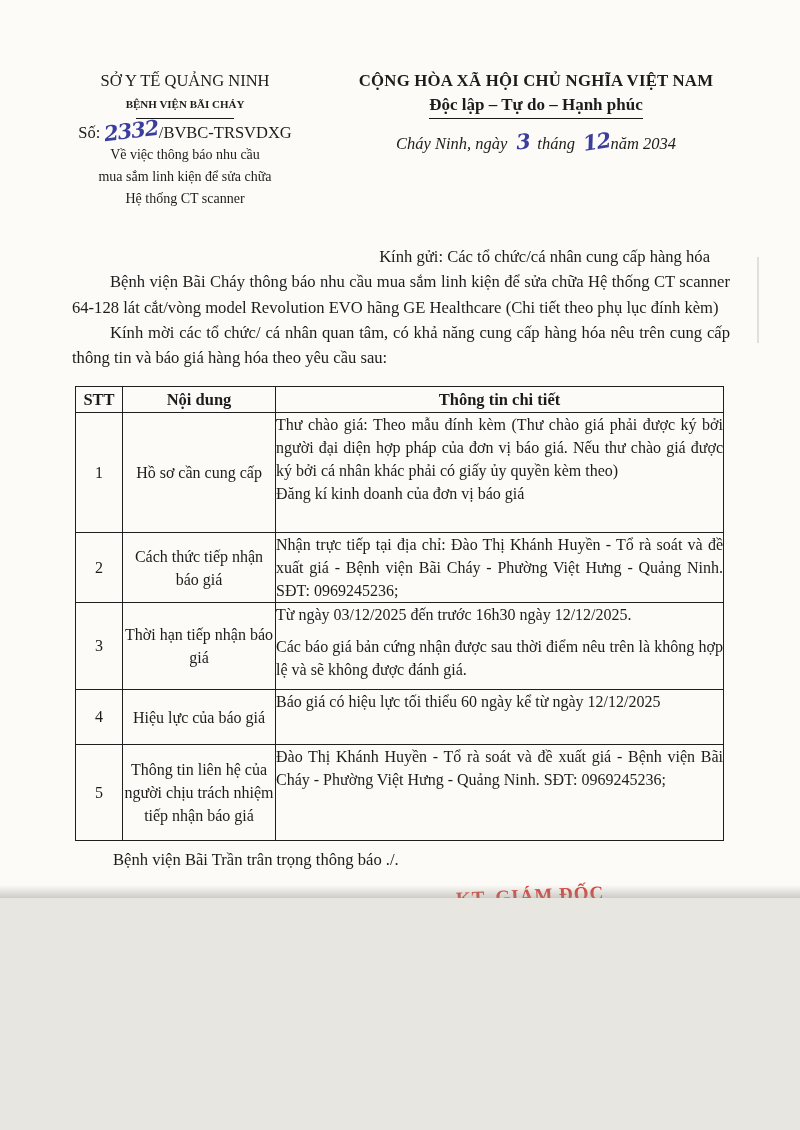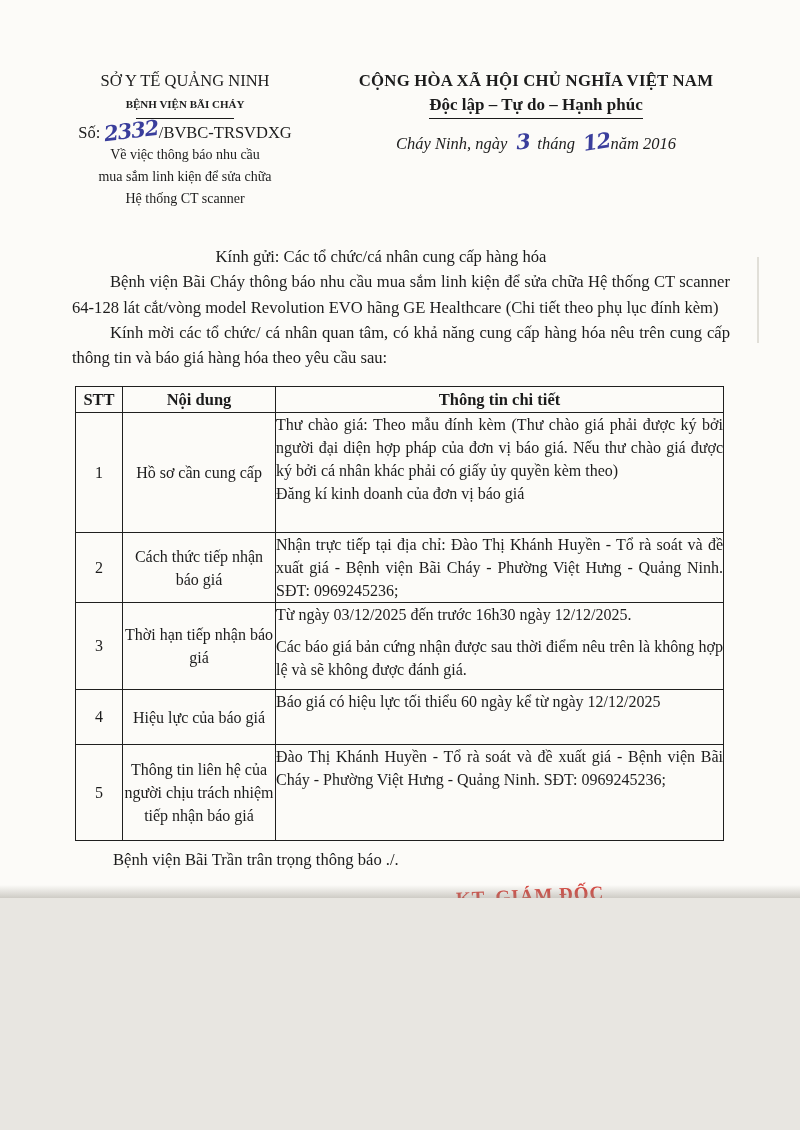--- a/index.html
+++ b/index.html
@@ -21,21 +21,21 @@
   }
   .subject{font-size:14px;line-height:22px;}
   .hdr-right{position:absolute;left:338px;top:70px;width:396px;text-align:center;line-height:22px;}
   .hr1{font-size:16.8px;font-weight:bold;letter-spacing:.2px;}
   .hr2{display:inline-block;font-size:17px;font-weight:bold;border-bottom:1.6px solid #1a1a1a;padding-bottom:2px;margin-top:2px;}
   .date-line{font-size:16.5px;font-style:italic;margin-top:12px;white-space:nowrap;}
   .hand-day{transform:rotate(-5deg);margin:0 4px;}
   .hand-month{transform:rotate(-9deg);margin:0 -4px 0 4px;}
   
   .body-block{position:absolute;left:72px;top:244px;width:658px;font-size:16.6px;line-height:25.3px;}
-  .salutation{text-align:center;transform:translateX(-20px);}
+  .salutation{text-align:right;transform:translateX(-20px);}
   .body-block p{margin:0;text-align:justify;text-indent:38px;}
   
   table.req{
     position:absolute;left:75px;top:386px;width:648px;
     border-collapse:collapse;table-layout:fixed;font-size:16px;
   }
   table.req th,table.req td{border:1.4px solid #1f1f1f;padding:0;font-family:Liberation Serif, serif;}
   table.req th{font-size:16.5px;font-weight:bold;height:25px;text-align:center;}
   col.c-stt{width:47px;} col.c-label{width:153px;} col.c-detail{width:448px;}
   td.stt{text-align:center;vertical-align:middle;}
@@ -83,21 +83,21 @@
     <div class="subject">Hệ thống CT scanner</div>
   </div>
 
   <div class="hdr-right">
     <div class="hr1">CỘNG HÒA XÃ HỘI CHỦ NGHĨA VIỆT NAM</div>
     <div><span class="hr2">Độc lập – Tự do – Hạnh phúc</span></div>
     <div class="date-line"><span>Cháy Ninh, ngày</span>
       <span class="hand hand-day">3</span>
       <span>tháng</span>
       <span class="hand hand-month">12</span>
-      <span>năm 2016</span>
+      <span>năm 2034</span>
     </div>
   </div>
 
   <div class="body-block">
     <div class="salutation">Kính gửi: Các tổ chức/cá nhân cung cấp hàng hóa</div>
     <p>Bệnh viện Bãi Cháy thông báo nhu cầu mua sắm linh kiện để sửa chữa Hệ thống CT scanner 64-128 lát cắt/vòng model Revolution EVO hãng GE Healthcare (Chi tiết theo phụ lục đính kèm)</p>
     <p>Kính mời các tổ chức/ cá nhân quan tâm, có khả năng cung cấp hàng hóa nêu trên cung cấp thông tin và báo giá hàng hóa theo yêu cầu sau:</p>
   </div>
 
   <table class="req">

